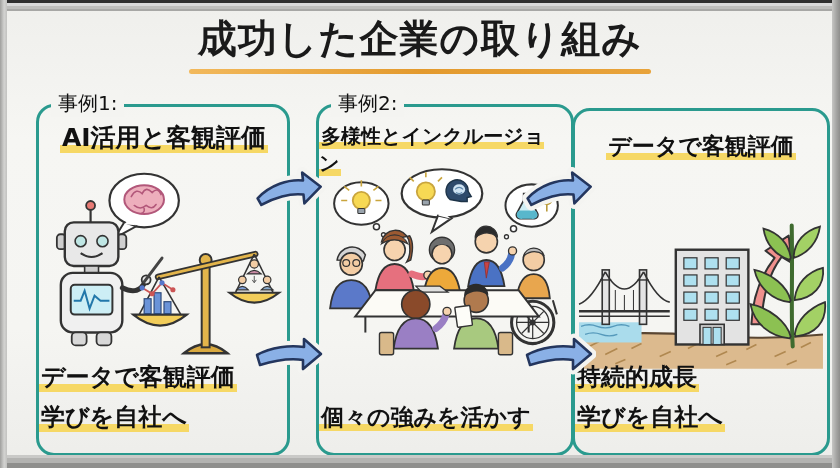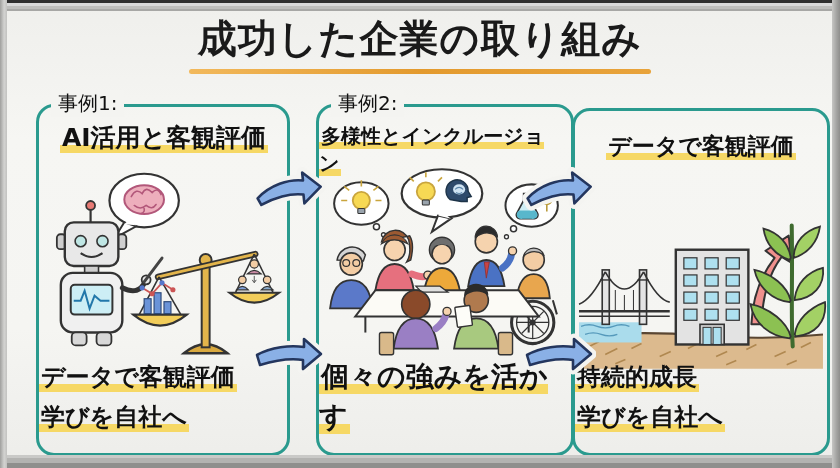--- a/index.html
+++ b/index.html
@@ -34,21 +34,21 @@
     font-size:20px;font-weight:400;color:#111;z-index:3;}
   .heading{position:absolute;left:0;width:100%;box-sizing:border-box;padding:0 8px;
     font-weight:700;color:#111;z-index:3;}
   .p1 .heading{top:14px;font-size:25px;text-align:center;padding-left:10px;}
   .p2 .heading{top:16px;font-size:20px;text-align:left;padding-left:0;}
   .p3 .heading{top:20px;font-size:23px;text-align:center;}
   .hl{background:linear-gradient(transparent 68%,#f6d865 68%,#f6d865 94%,transparent 94%);padding:0 2px 3px;}
 
   .bottom-text{position:absolute;left:0;bottom:16px;width:100%;text-align:left;z-index:3;}
   .bottom-text .line{font-size:24px;font-weight:700;line-height:40px;color:#111;}
-  .p2 .bottom-text .line{font-size:28px;}
+  .p2 .bottom-text .line{font-size:23px;}
 
   .illu{position:absolute;left:0;top:52px;width:100%;height:210px;z-index:2;}
   .p3 .illu{top:58px;height:230px;}
 
   .flow-arrow{position:absolute;width:74px;height:46px;z-index:10;}
   .fa1{left:252px;top:168px;transform:rotate(-6deg);}
   .fa2{left:252px;top:332px;}
   .fa3{left:522px;top:168px;transform:rotate(-6deg);}
   .fa4{left:522px;top:332px;}
 </style>

